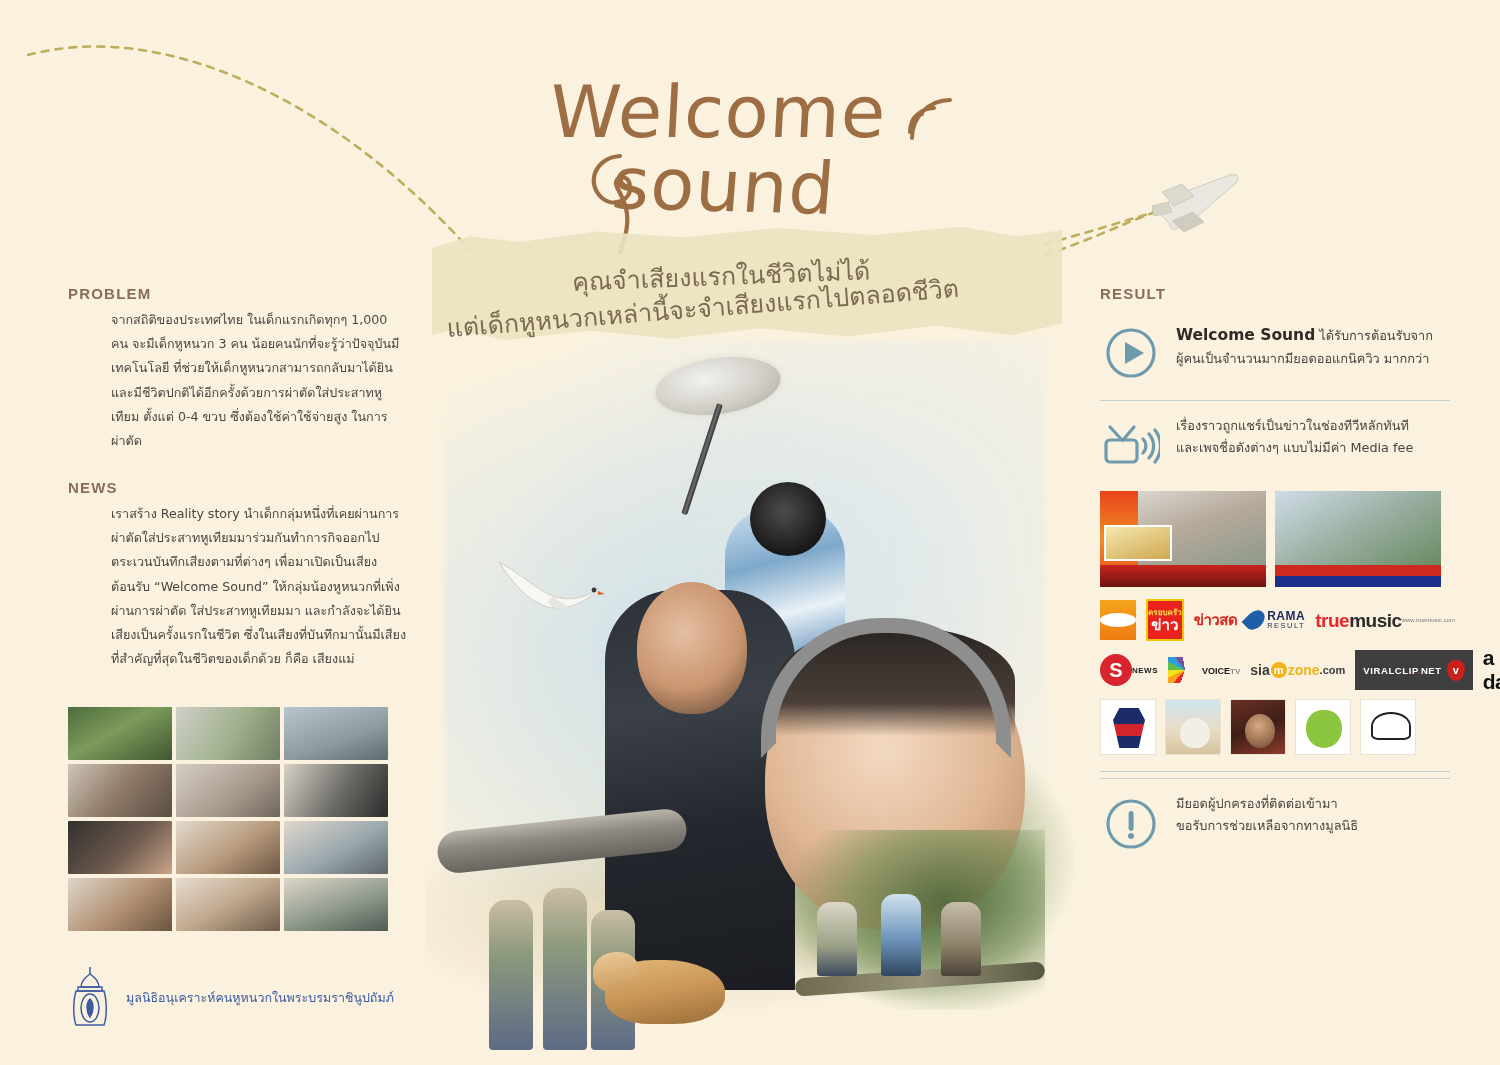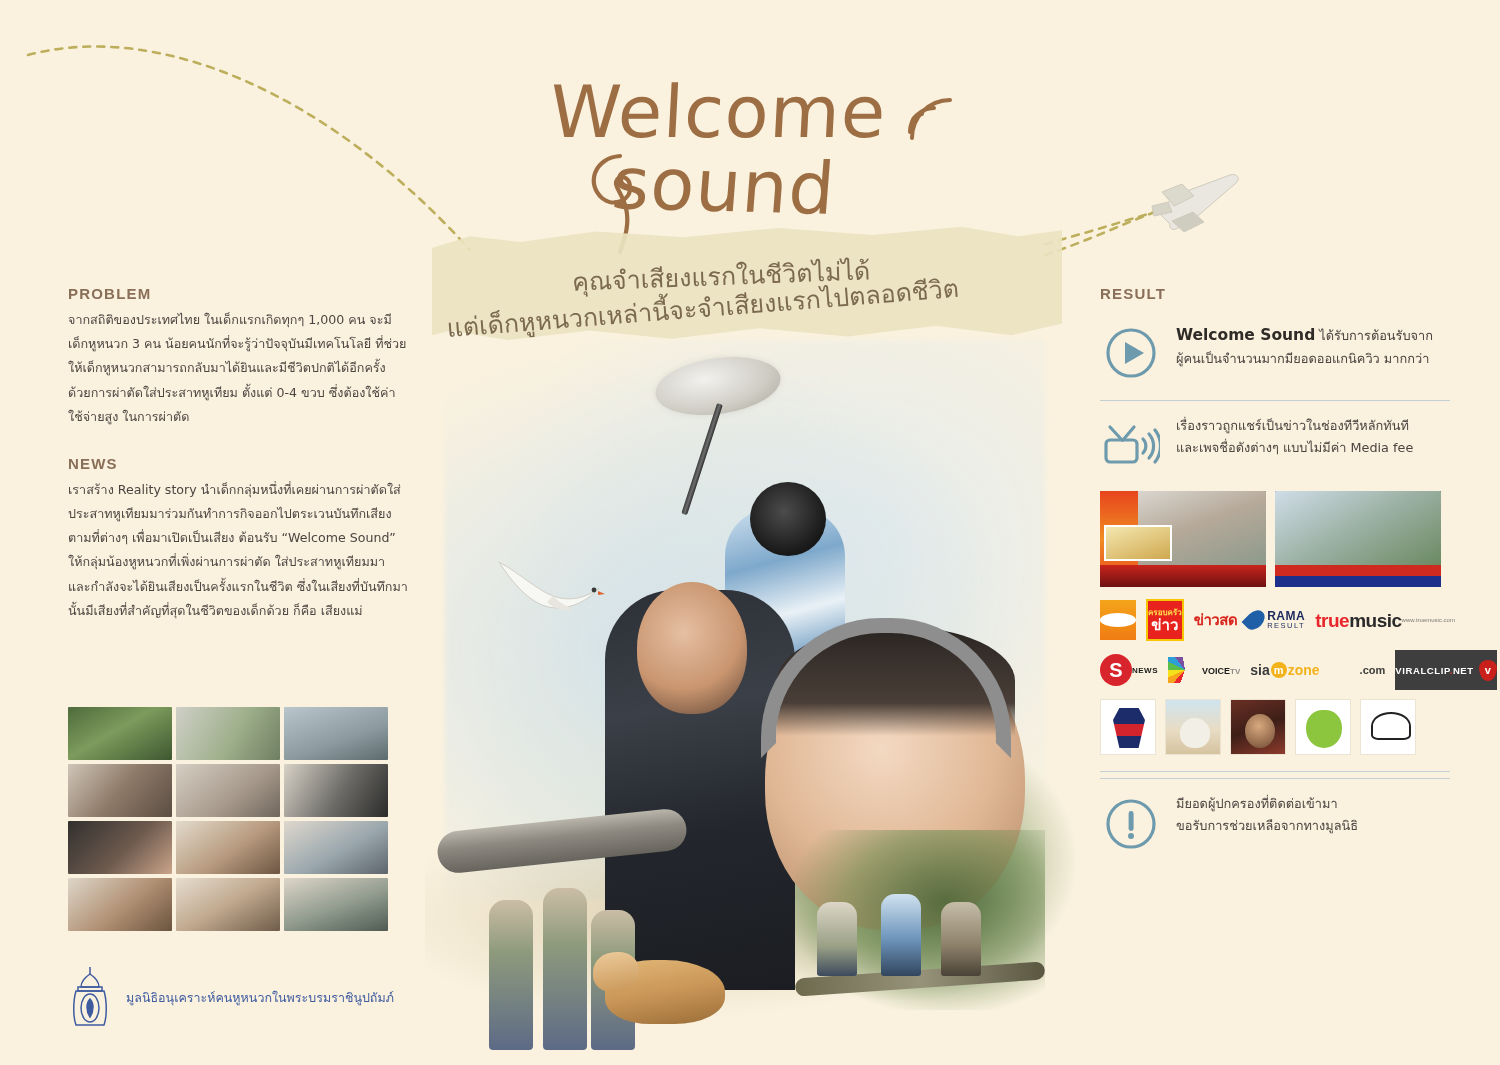--- a/index.html
+++ b/index.html
@@ -70,20 +70,21 @@
 
   
   .left-col { position: absolute; left: 68px; top: 285px; width: 340px; }
   .sec-head {
     font-size: 15px; font-weight: bold; color: #8a6f58;
     letter-spacing: 1.2px; margin-bottom: 6px;
   }
   .sec-body {
     font-size: 12.6px; line-height: 1.92; color: #4c4440;
     font-family: "DejaVu Sans", sans-serif;
+    margin-left: 43px;
   }
   .sec-block { margin-bottom: 26px; }
 
   
   .photo-grid {
     position: absolute; left: 68px; top: 707px;
     width: 320px;
     display: grid; grid-template-columns: repeat(3, 1fr);
     gap: 4px 4px;
   }
@@ -261,22 +262,22 @@
   .lg-snews .cap { font-size: 8px; font-weight: bold; color: #1a1a1a; margin-top: 2px; letter-spacing: .5px; }
   .lg-voice { text-align: center; line-height: 1; }
   .lg-voice .burst { width: 34px; height: 26px; margin: 0 auto; background:
      conic-gradient(from 200deg, #e8262b 0deg 22deg, #f7a51c 22deg 46deg, #f4e119 46deg 70deg, #5bbd4a 70deg 96deg, #2d9fd6 96deg 122deg, #7a4fa0 122deg 150deg, rgba(0,0,0,0) 150deg 360deg); }
   .lg-voice .cap { font-size: 9px; font-weight: bold; color: #1a1a1a; margin-top: 2px; }
   .lg-voice .cap em { font-style: normal; color: #8a8a8a; font-size: 8px; }
   .lg-siam { display: flex; align-items: center; line-height: 1; }
   .lg-siam .a { font-size: 14px; font-weight: bold; color: #3b3b3b; }
   .lg-siam .m { width: 16px; height: 16px; border-radius: 50%; background: #f2b21a; color: #fff; font-size: 11px; font-weight: bold; display: flex; align-items: center; justify-content: center; margin: 0 1px; }
   .lg-siam .b { font-size: 14px; font-weight: bold; color: #f2b21a; }
-  .lg-siam .c { font-size: 11px; font-weight: bold; color: #3b3b3b; margin-left: 40px; }
-  .lg-viral { background: #3e3e3e; color: #fff; padding: 5px 0; display: flex; align-items: center; gap: 5px; }
+  .lg-siam .c { font-size: 11px; font-weight: bold; color: #3b3b3b; }
+  .lg-viral { background: #3e3e3e; color: #fff; padding: 5px 8px; display: flex; align-items: center; gap: 5px; }
   .lg-viral .t { font-size: 9.5px; letter-spacing: .6px; font-weight: bold; }
   .lg-viral .t i { color: #e03b2e; font-style: normal; }
   .lg-viral .shield { width: 18px; height: 21px; background: #c9201c; border-radius: 50% 50% 50% 50% / 38% 38% 62% 62%; color: #fff; font-size: 11px; display: flex; align-items: center; justify-content: center; font-weight: bold; }
   .lg-aday { font-size: 21px; font-weight: bold; color: #111; letter-spacing: -.5px; }
 
   .thumb-row { display: flex; gap: 9px; margin-top: 4px; }
   .thumb { width: 56px; height: 56px; background: #fff; border: 1px solid #ece4d2; position: relative; overflow: hidden; }
   .th1 { background: linear-gradient(160deg,#ffffff 0%,#ffffff 100%); }
   .th1::after { content:""; position:absolute; left:12px; top:8px; width:32px; height:40px; background:
      linear-gradient(180deg,#1c2c6b 0%,#1c2c6b 40%,#d1242c 40%,#d1242c 70%,#1c2c6b 70%); clip-path: polygon(20% 0,80% 0,100% 30%,80% 100%,20% 100%,0 30%); }

